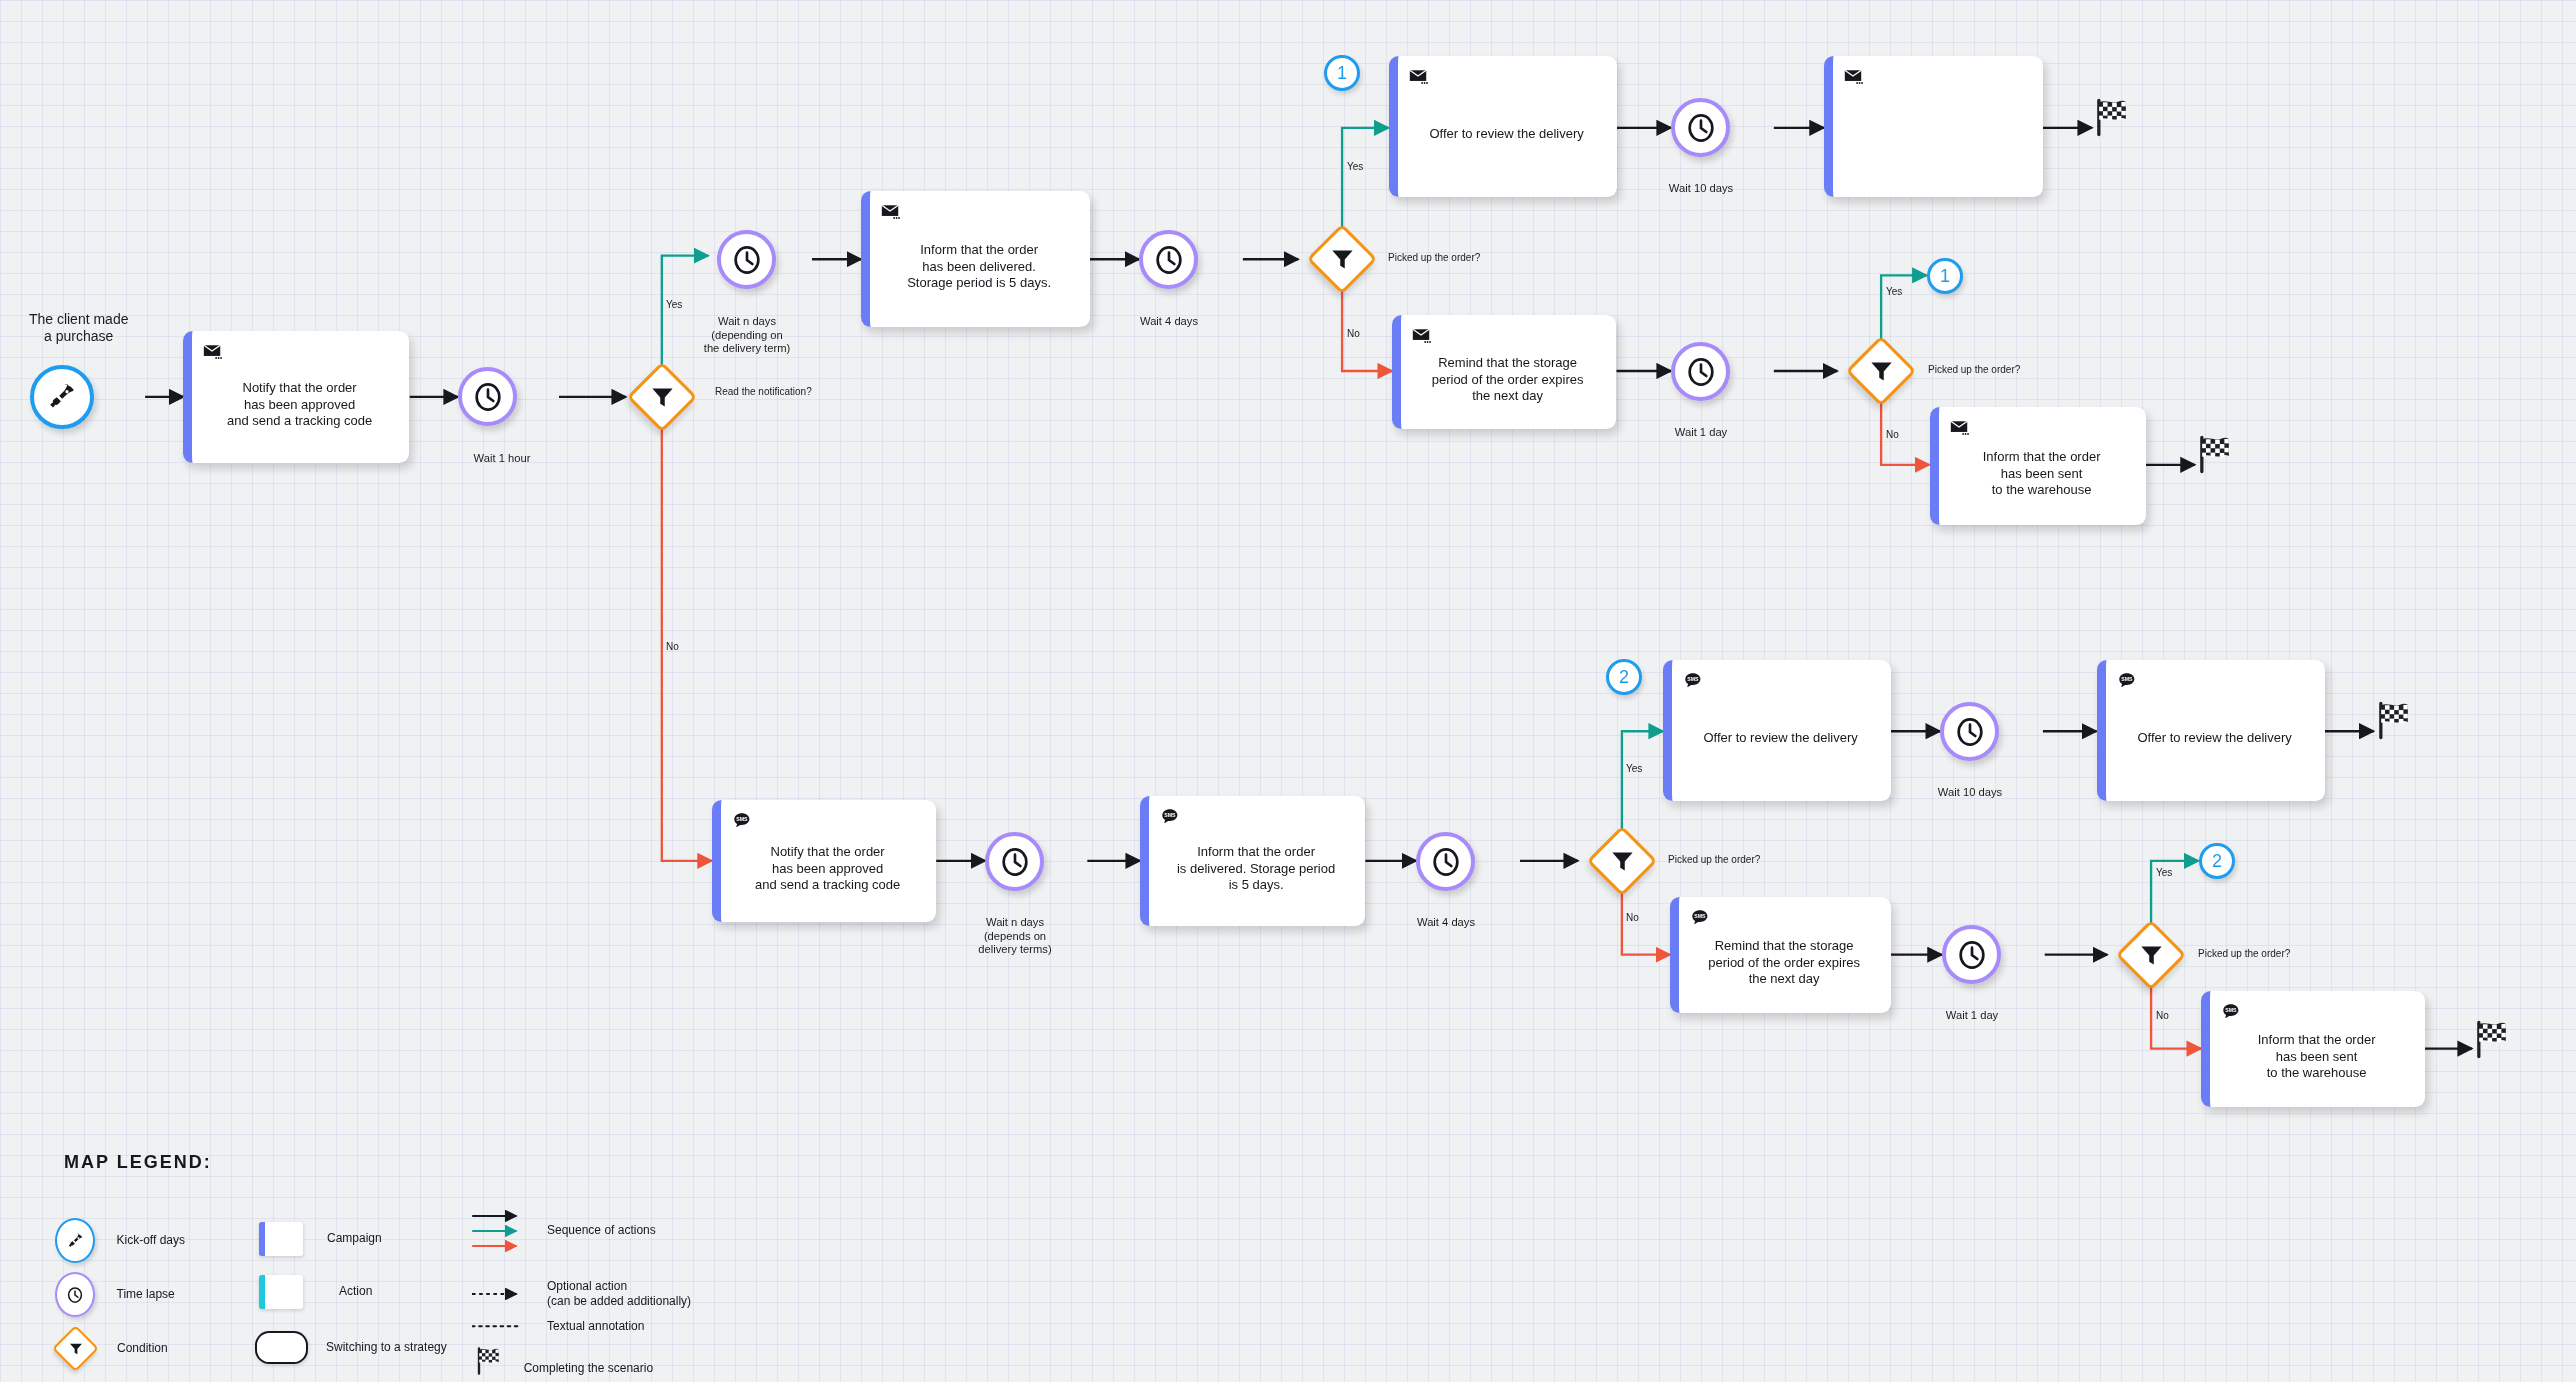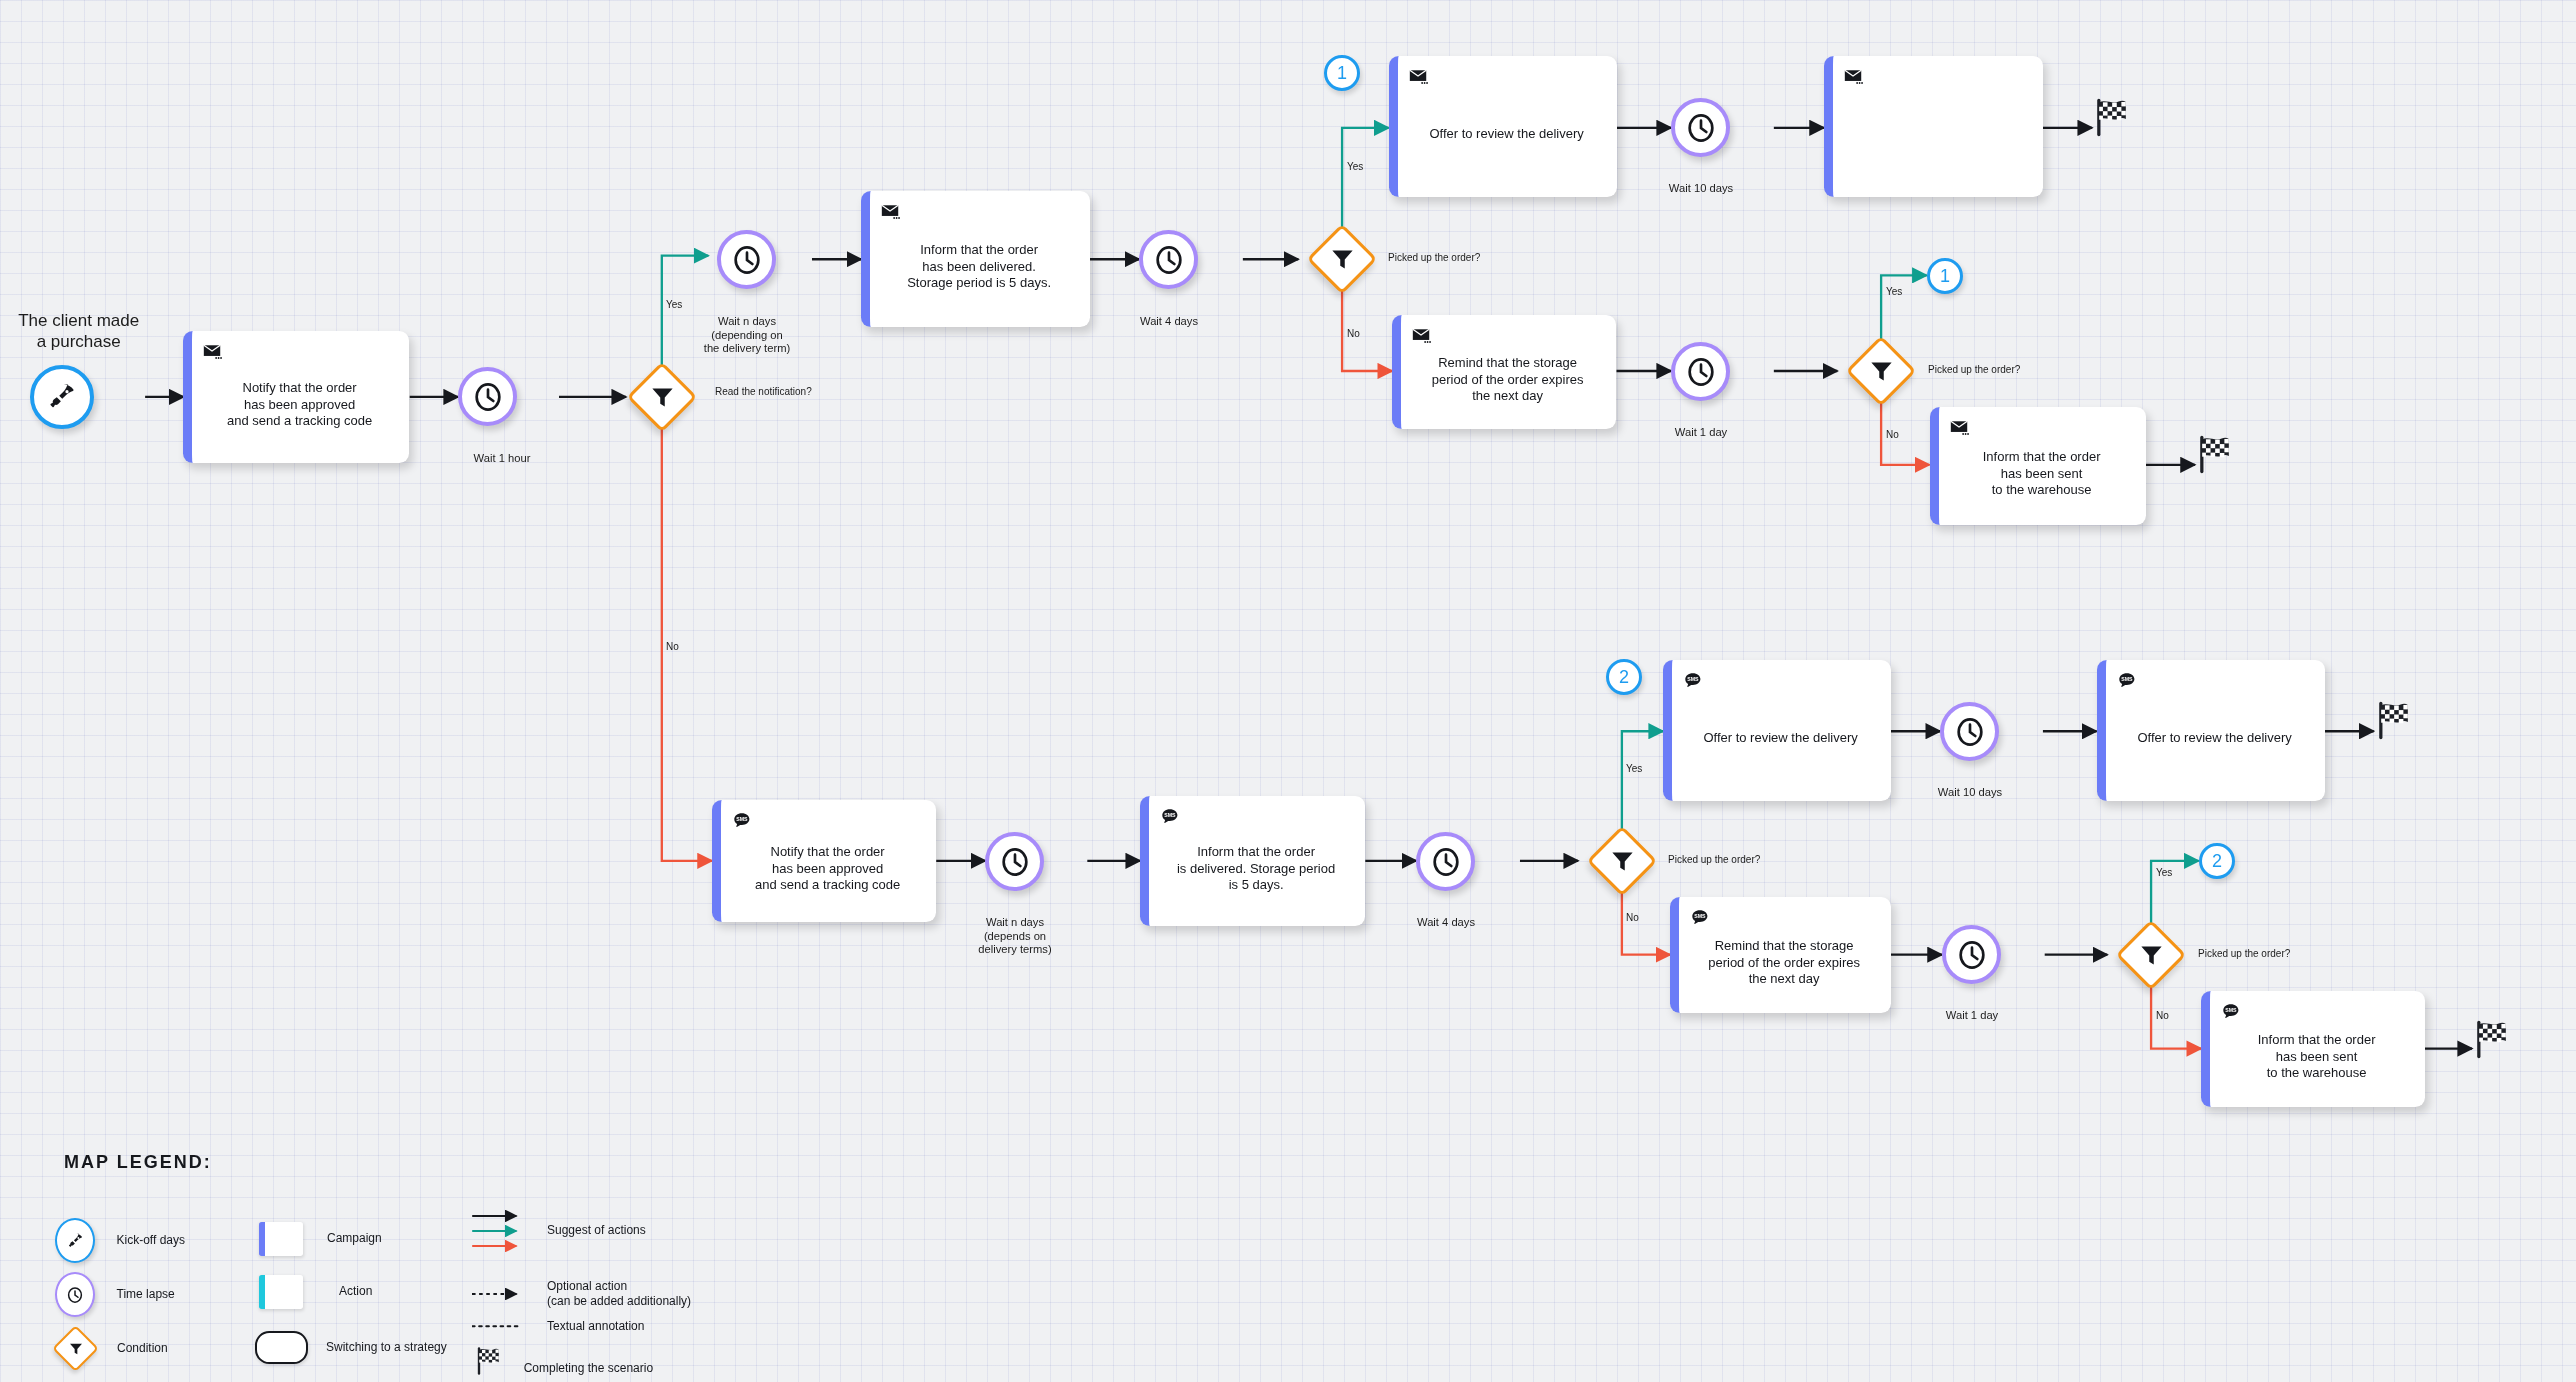--- a/index.html
+++ b/index.html
@@ -190,21 +190,21 @@
 
   <g fill="none" stroke="#ef553b" stroke-width="2.6" marker-end="url(#ahr)">
     <path d="M740,474 L740,963 L796,963"></path>
     <path d="M1501,320 L1501,415 L1557,415"></path>
     <path d="M2104,446 L2104,520 L2158,520"></path>
     <path d="M1814,994 L1814,1068 L1868,1068"></path>
     <path d="M2406,1100 L2406,1173 L2462,1173"></path>
   </g>
 </svg>
 
-<div class="n" style="left:7.2px;top:311px;width:143px;height:32px;text-align:center;font-size:17px;color:#1c1c1c;line-height:1.22;white-space:pre-line;">The client made
+<div class="n" style="left:7.2px;top:311px;width:143px;height:32px;text-align:center;font-size:14px;color:#1c1c1c;line-height:1.22;white-space:pre-line;">The client made
 a purchase</div>
 <div class="n start" style="left:30px;top:365px;">
   <span>
     <svg viewBox="0 0 24 24" fill="#16181d">
         <path d="M13.5 2.5c3.2.3 6 1.9 7.6 4.3.3.4.1 1-.4 1.1-2.2.6-4 1.8-5.4 3.2l-3.1 3.1-2.4-2.4 3.1-3.1c1.5-1.5 2.7-3.3 3.3-5.5.1-.4.5-.7.9-.7zM7.8 12.9l3.3 3.3-2.1 2.1c-.7.7-1.7 1-2.6.7l-.9 1.6c-.2.4-.8.4-1.1.1l-1.4-1.4c-.3-.3-.3-.8.1-1.1l1.6-.9c-.3-.9 0-1.9.7-2.6l2.4-1.8zM16 7.2a1.3 1.3 0 1 0 0 2.6 1.3 1.3 0 0 0 0-2.6z"></path>
       </svg>
   </span>
 </div>
 
 <div class="n card" style="left:183px;top:331px;width:226px;height:132px;">
@@ -615,21 +615,21 @@
             <path d="M0,0 L10,5 L0,10 z" fill="#0f9e8e"></path>
           </marker>
         <marker id="lr" viewBox="0 0 10 10" refX="9" refY="5" markerWidth="6" markerHeight="6" orient="auto-start-reverse">
             <path d="M0,0 L10,5 L0,10 z" fill="#ef553b"></path>
           </marker>
       </defs>
       <path d="M0,9 L50,9" stroke="#16181d" stroke-width="2.4" marker-end="url(#lk)"></path>
       <path d="M0,26 L50,26" stroke="#0f9e8e" stroke-width="2.4" marker-end="url(#lg)"></path>
       <path d="M0,43 L50,43" stroke="#ef553b" stroke-width="2.4" marker-end="url(#lr)"></path>
     </svg>
-    <span class="lg-txt" style="margin-left:18px;">Suggest of actions</span>
+    <span class="lg-txt" style="margin-left:18px;">Sequence of actions</span>
   </div>
 
   <div class="lg-row" style="left:472px;top:143px;">
     <svg width="57" height="18" viewBox="0 0 64 20">
       <path d="M0,10 L50,10" stroke="#16181d" stroke-width="2.4" stroke-dasharray="4 4" marker-end="url(#lk)"></path>
     </svg>
     <span class="lg-txt" style="margin-left:18px;">Optional action
 (can be added additionally)</span>
   </div>
 

